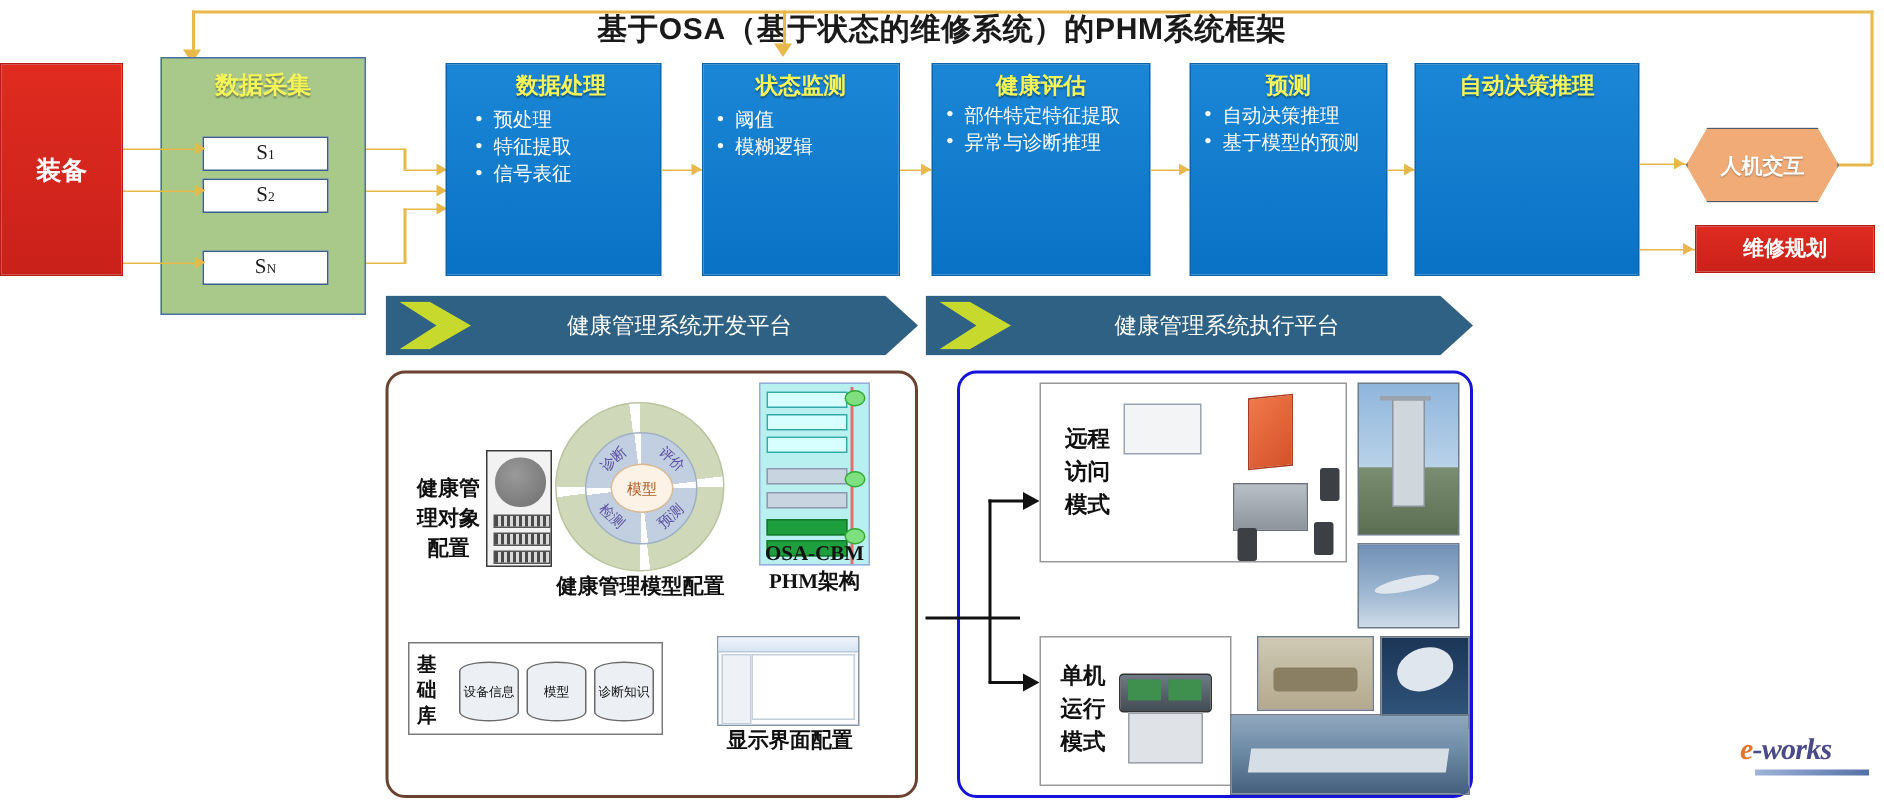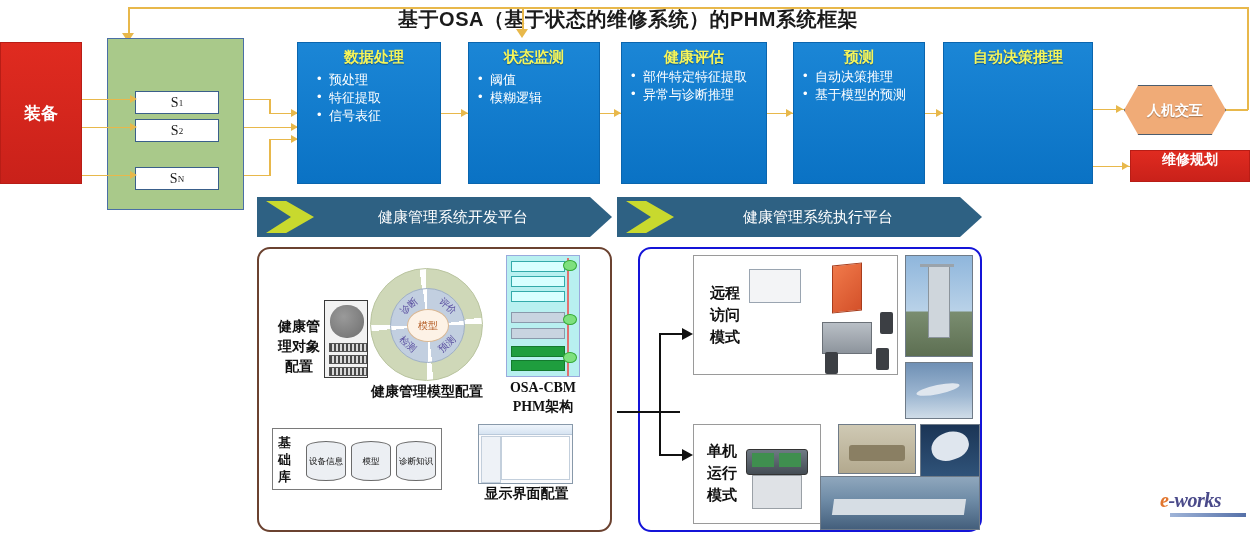--- a/index.html
+++ b/index.html
@@ -32,21 +32,21 @@
     left:0;top:42px;width:82px;height:142px;
     background:linear-gradient(180deg,#e02b20 0%,#c9211a 100%);
     border:1px solid #b81d16;
     display:flex;align-items:center;justify-content:center;
     color:#fff;font-size:17px;font-weight:bold;
   }
   #maint{
     left:1130px;top:150px;width:120px;height:32px;
     background:linear-gradient(180deg,#e02b20 0%,#c9211a 100%);
     border:1px solid #b81d16;
-    display:flex;justify-content:center;
+    display:flex;align-items:center;justify-content:center;
     color:#fff;font-size:14px;font-weight:bold;
   }
 
   
   #acq{
     left:107px;top:38px;width:137px;height:172px;
     background:#a9c98a;border:1px solid #4a6fa5;
   }
   #acq .hd{
     margin-top:8px;text-align:center;
@@ -188,21 +188,21 @@
   #dseg4{left:68px;top:70px;transform:rotate(-42deg);}
   #donutcap{left:368px;top:382px;width:118px;font-size:14px;line-height:19px;}
 
   
   #osa{left:506px;top:255px;width:74px;height:122px;background:#b8f0f0;border:1px solid #9ad;}
   #osa .bar{position:absolute;left:4px;width:52px;height:9px;border:1px solid #3aa;background:#d8ffff;}
   #osa .barg{background:#1f9e3e;border-color:#147a2e;}
   #osa .bars{background:#c8d4e0;border-color:#8a99ab;}
   #osa .spine{position:absolute;left:60px;top:2px;width:2px;height:118px;background:#e27070;}
   #osa .node{position:absolute;left:56px;width:12px;height:9px;border-radius:50%;background:#7ee07e;border:1px solid #3a3;}
-  #osacap{left:498px;top:378px;width:90px;font-size:14px;line-height:19px;}
+  #osacap{left:498px;top:360px;width:90px;font-size:14px;line-height:19px;}
 
   
   #baselib{left:272px;top:428px;width:170px;height:62px;border:1px solid #7a7a7a;background:#fff;}
   #baselib .lbl{
     position:absolute;left:5px;top:5px;width:18px;font-size:13px;line-height:17px;
     font-family:"Liberation Serif",serif;font-weight:bold;color:#111;
   }
   .cyl{
     position:absolute;top:12px;width:38px;height:38px;
     background:#eceff3;border:1px solid #6b6b6b;border-radius:50%/16% 16% 16% 16%;
@@ -271,20 +271,21 @@
 <div class="abs fb fb-v" style="left:128px;top:7px;height:28px;"></div>
 <div class="abs arrow-down" style="left:122px;top:33px;"></div>
 <div class="abs fb fb-v" style="left:522px;top:7px;height:24px;"></div>
 <div class="abs arrow-down" style="left:516px;top:29px;"></div>
 
 <div class="abs" id="equip">
   <span>装备</span>
 </div>
 
 <div class="abs" id="acq">
+  <div class="hd">数据采集</div>
   <div class="sensor" style="top:52px;">
     <span>S</span>
       <sub>1</sub>
   </div>
   <div class="sensor" style="top:80px;">
     <span>S</span>
       <sub>2</sub>
   </div>
   <div class="sensor" style="top:128px;">
     <span>S</span>

